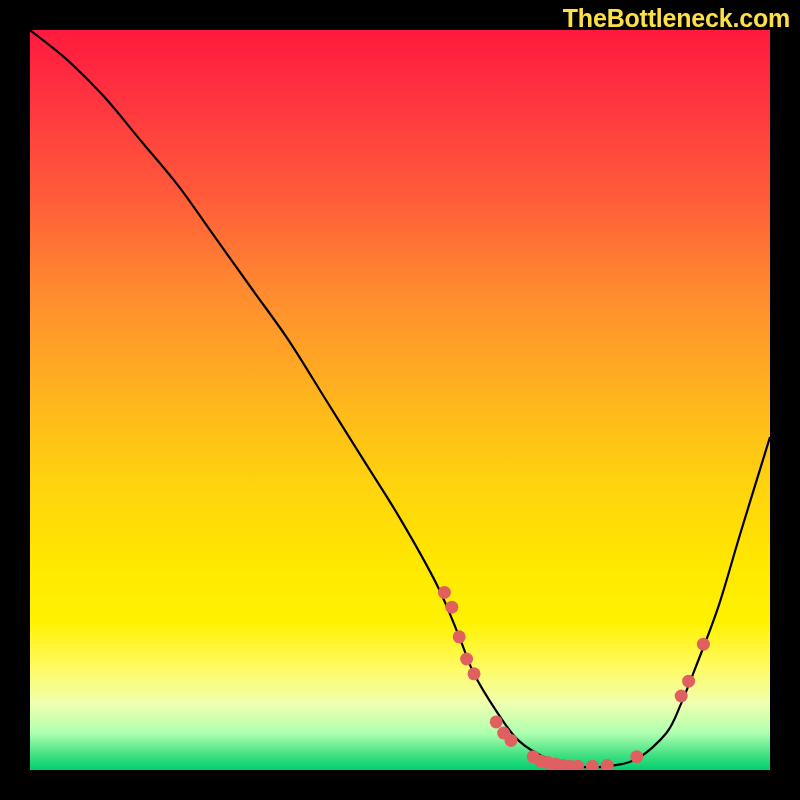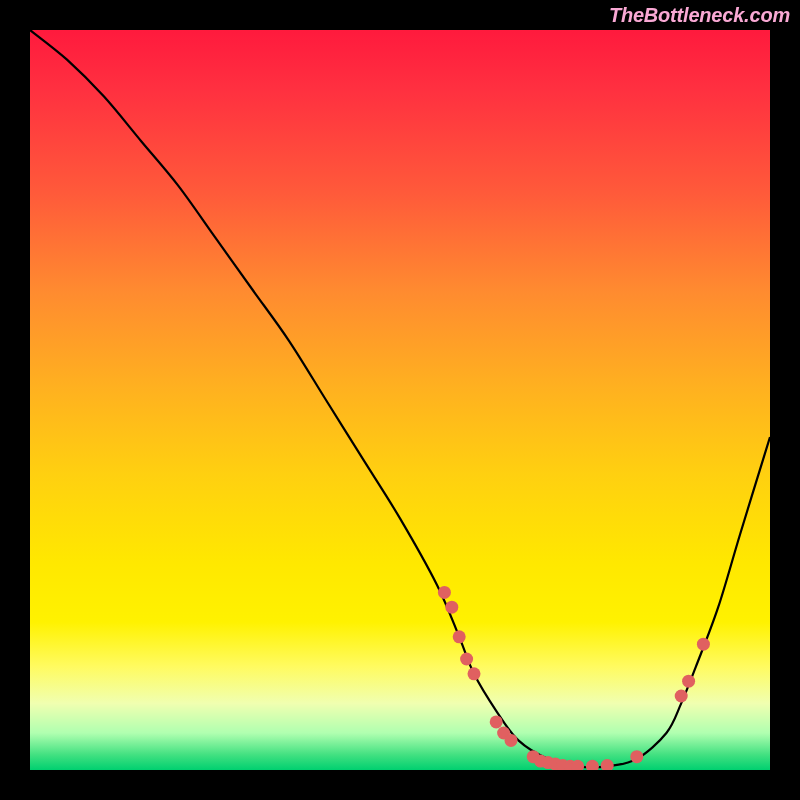--- a/index.html
+++ b/index.html
@@ -3,26 +3,25 @@
 <meta charset="utf-8">
 <style>
   * { margin: 0; padding: 0; box-sizing: border-box; }
   html, body { width: 800px; height: 800px; background: #000; overflow: hidden; }
   .container { position: relative; width: 800px; height: 800px; }
   .attribution {
     position: absolute;
     top: 4px;
     right: 10px;
     font-family: Arial, Helvetica, sans-serif;
-    font-size: 20px;
+    font-size: 25px;
     font-weight: 600;
-    color: #f9a8d4;
+    color: #fde047;
     letter-spacing: -0.2px;
     z-index: 10;
-    font-style: italic;
   }
   .plot-area {
     position: absolute;
     left: 30px;
     top: 30px;
     width: 740px;
     height: 740px;
   }
   .gradient-bg {
     position: absolute;

